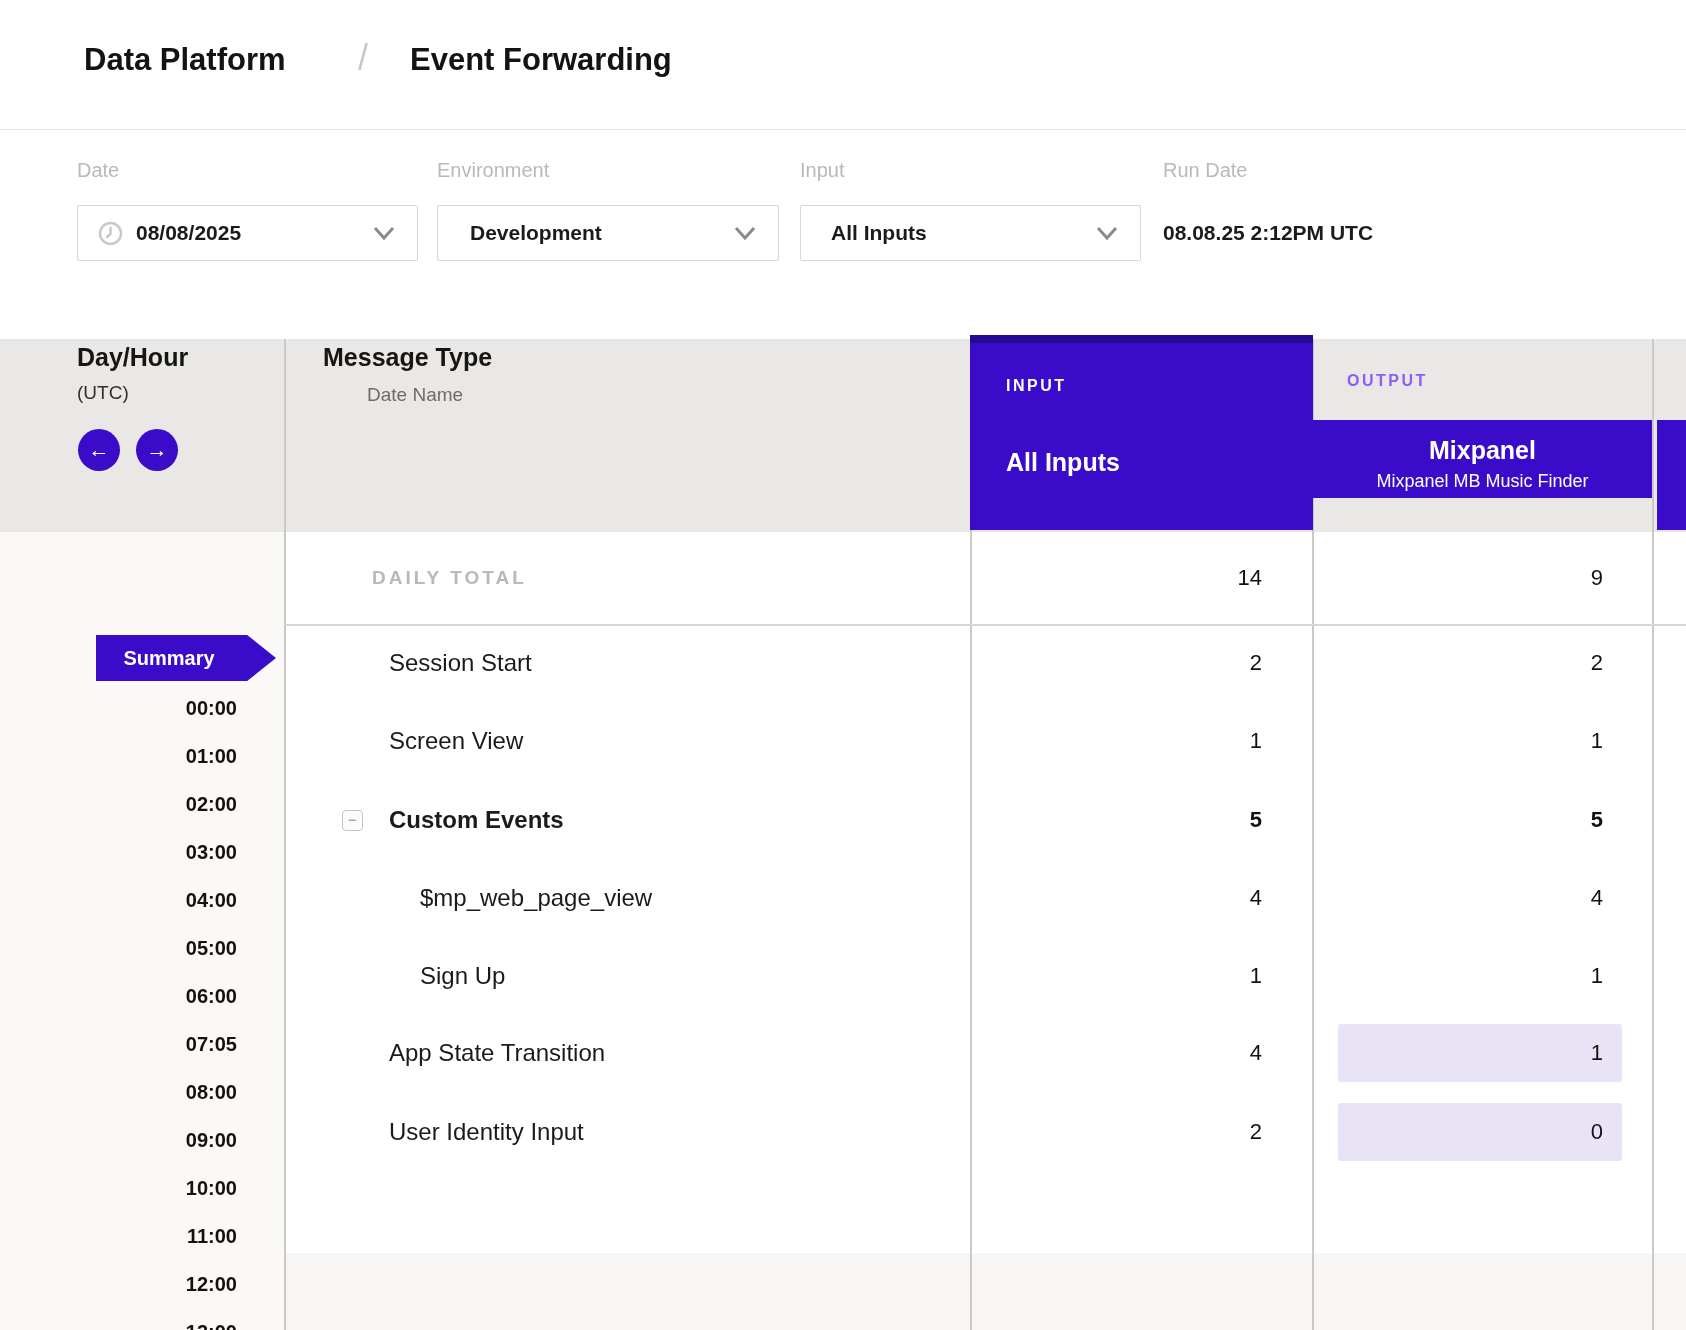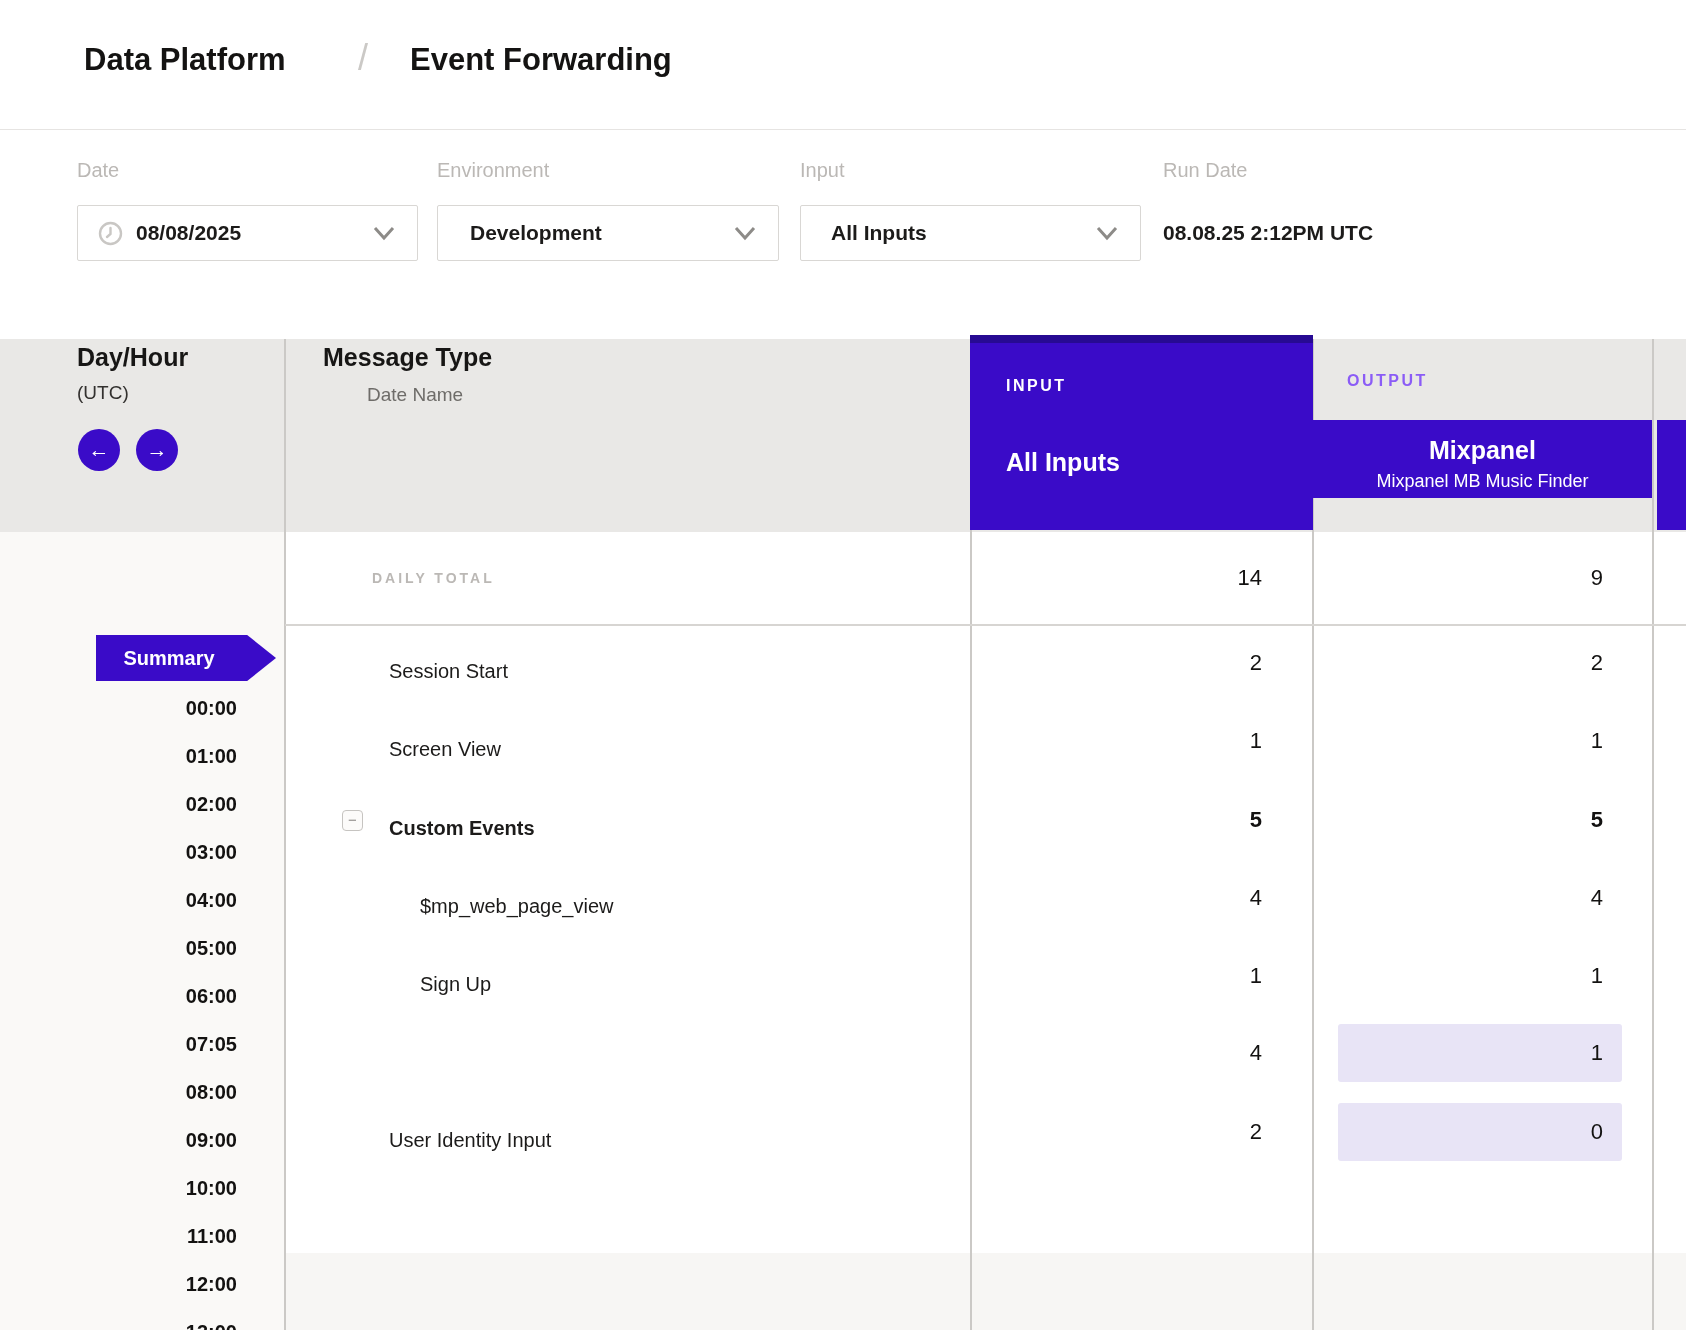--- a/index.html
+++ b/index.html
@@ -52,30 +52,30 @@
 
   .summary-badge {
     left:96px; top:635px; width:180px; height:46px; background:#3a0bc8; z-index:2; cursor:pointer;
     clip-path:polygon(0 0, 84% 0, 100% 50%, 84% 100%, 0 100%);
     color:#fff; font-size:20px; font-weight:700; text-align:center; line-height:46px;
     padding-right:34px;
   }
   .hour { width:120px; height:30px; line-height:30px; right:1449px; text-align:right; font-size:20px; font-weight:700; color:#131211; cursor:pointer; }
 
   .row { left:0; width:1686px; height:60px; }
-  .row .lbl { position:absolute; left:389px; top:8px; height:60px; line-height:60px; font-size:20px; color:#1c1b1a; white-space:nowrap; }
+  .row .lbl { position:absolute; left:389px; top:0; height:60px; line-height:60px; font-size:24px; color:#1c1b1a; white-space:nowrap; }
   .row.child .lbl { left:420px; }
   .row.bold .lbl { font-weight:700; }
   .row .val { position:absolute; top:0; height:60px; line-height:60px; font-size:22px; color:#131211; }
   .row .v-in { right:424px; }
   .row .v-out { right:83px; }
   .row.bold .val { font-weight:700; }
 
   .daily-row { left:0; top:532px; width:1686px; height:92px; }
-  .daily-row .lbl { position:absolute; left:372px; top:0; height:92px; line-height:92px; font-size:14px; font-weight:700; letter-spacing:3px; color:#bbb8b5; }
+  .daily-row .lbl { position:absolute; left:372px; top:0; height:92px; line-height:92px; font-size:19px; font-weight:700; letter-spacing:3px; color:#bbb8b5; }
   .daily-row .val { position:absolute; top:0; height:92px; line-height:92px; font-size:22px; color:#131211; }
   .daily-row .v-in { right:424px; }
   .daily-row .v-out { right:83px; }
 
   .hl-box { position:absolute; left:1338px; width:284px; height:58px; background:#e8e4f6; border-radius:3px; z-index:0; }
   .row .v-out.in-box { right:83px; z-index:1; }
 
   .collapse-box {
     position:absolute; left:342px; top:20px; width:21px; height:21px;
     border:1.5px solid #c6c4c1; border-radius:4px; background:#fcfbfa; cursor:pointer;
@@ -205,20 +205,21 @@
     <span class="val v-out">4</span>
   </div>
 
   <div class="abs row child" style="top:946px;">
     <span class="lbl">Sign Up</span>
     <span class="val v-in">1</span>
     <span class="val v-out">1</span>
   </div>
 
   <div class="abs row" style="top:1023px;">
+    <span class="lbl">App State Transition</span>
     <span class="val v-in">4</span>
     <span class="hl-box" style="top:1px;"></span>
     <span class="val v-out in-box">1</span>
   </div>
 
   <div class="abs row" style="top:1102px;">
     <span class="lbl">User Identity Input</span>
     <span class="val v-in">2</span>
     <span class="hl-box" style="top:1px;"></span>
     <span class="val v-out in-box">0</span>

